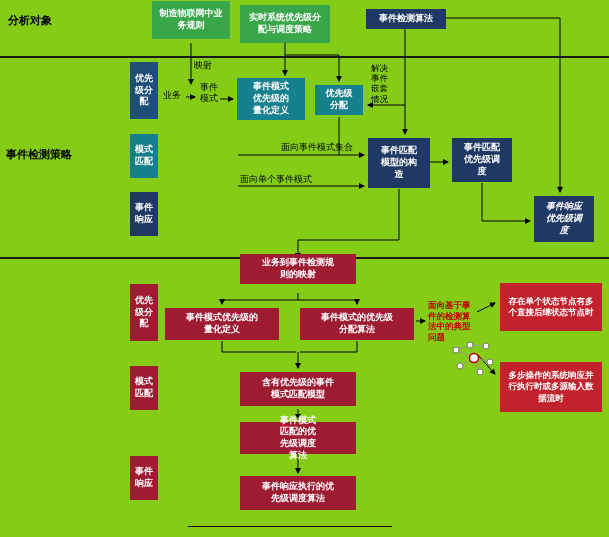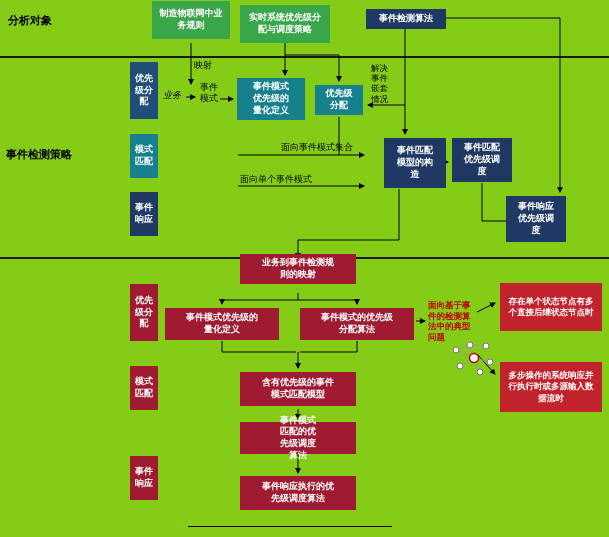--- a/index.html
+++ b/index.html
@@ -71,31 +71,31 @@
 
   <div class="box green" style="left:152px;top:1px;width:78px;height:38px;padding:2px 4px;">制造物联网中业务规则</div>
   <div class="box green" style="left:240px;top:5px;width:90px;height:38px;padding:2px 6px;">实时系统优先级分配与调度策略</div>
   <div class="box navy" style="left:366px;top:9px;width:80px;height:20px;padding:2px 4px;">事件检测算法</div>
 
   <div class="box blue" style="left:130px;top:62px;width:28px;height:57px;padding:2px;">优先级分配</div>
   <div class="box teal" style="left:130px;top:134px;width:28px;height:44px;padding:2px;">模式匹配</div>
   <div class="box navy" style="left:130px;top:192px;width:28px;height:44px;padding:2px;">事件响应</div>
 
   <div class="flowlabel" style="left:194px;top:60px;">映射</div>
-  <div class="flowlabel" style="left:163px;top:90px;font-style:italic;">业务</div>
+  <div class="flowlabel" style="left:163px;top:90px;">业务</div>
   <div class="flowlabel" style="left:200px;top:82px;width:20px;">事件模式</div>
   <div class="flowlabel small" style="left:371px;top:63px;width:19px;">解决事件嵌套情况</div>
   <div class="flowlabel" style="left:240px;top:142px;padding-left:41px;">面向事件模式集合</div>
   <div class="flowlabel" style="left:240px;top:174px;">面向单个事件模式</div>
 
   <div class="box teal" style="left:237px;top:78px;width:68px;height:42px;padding:2px 12px;">事件模式优先级的量化定义</div>
   <div class="box teal" style="left:315px;top:85px;width:48px;height:30px;padding:2px 8px;">优先级分配</div>
-  <div class="box navy" style="left:368px;top:138px;width:62px;height:50px;padding:2px 10px;margin-left:16px;">事件匹配模型的构造</div>
+  <div class="box navy" style="left:368px;top:138px;width:62px;height:50px;padding:2px 10px;">事件匹配模型的构造</div>
   <div class="box navy" style="left:452px;top:138px;width:60px;height:44px;padding:2px 10px;">事件匹配优先级调度</div>
-  <div class="box navy" style="left:506px;top:196px;width:60px;height:46px;padding:2px 10px;">事件响应优先级调度</div>
+  <div class="box navy" style="left:534px;top:196px;width:60px;height:46px;padding:2px 10px;font-style:italic;">事件响应优先级调度</div>
 
   <div class="box dred" style="left:130px;top:284px;width:28px;height:57px;padding:2px;">优先级分配</div>
   <div class="box dred" style="left:130px;top:366px;width:28px;height:44px;padding:2px;">模式匹配</div>
   <div class="box dred" style="left:130px;top:456px;width:28px;height:44px;padding:2px;">事件响应</div>
 
   <div class="box dred" style="left:240px;top:254px;width:116px;height:30px;padding:2px 20px;">业务到事件检测规则的映射</div>
   <div class="box dred" style="left:165px;top:308px;width:114px;height:32px;padding:2px 18px;">事件模式优先级的量化定义</div>
   <div class="box dred" style="left:300px;top:308px;width:114px;height:32px;padding:2px 18px;">事件模式的优先级分配算法</div>
   <div class="box dred" style="left:240px;top:372px;width:116px;height:34px;padding:2px 20px;">含有优先级的事件模式匹配模型</div>
   <div class="box dred" style="left:240px;top:422px;width:116px;height:32px;padding:2px 36px;">事件模式匹配的优先级调度算法</div>

